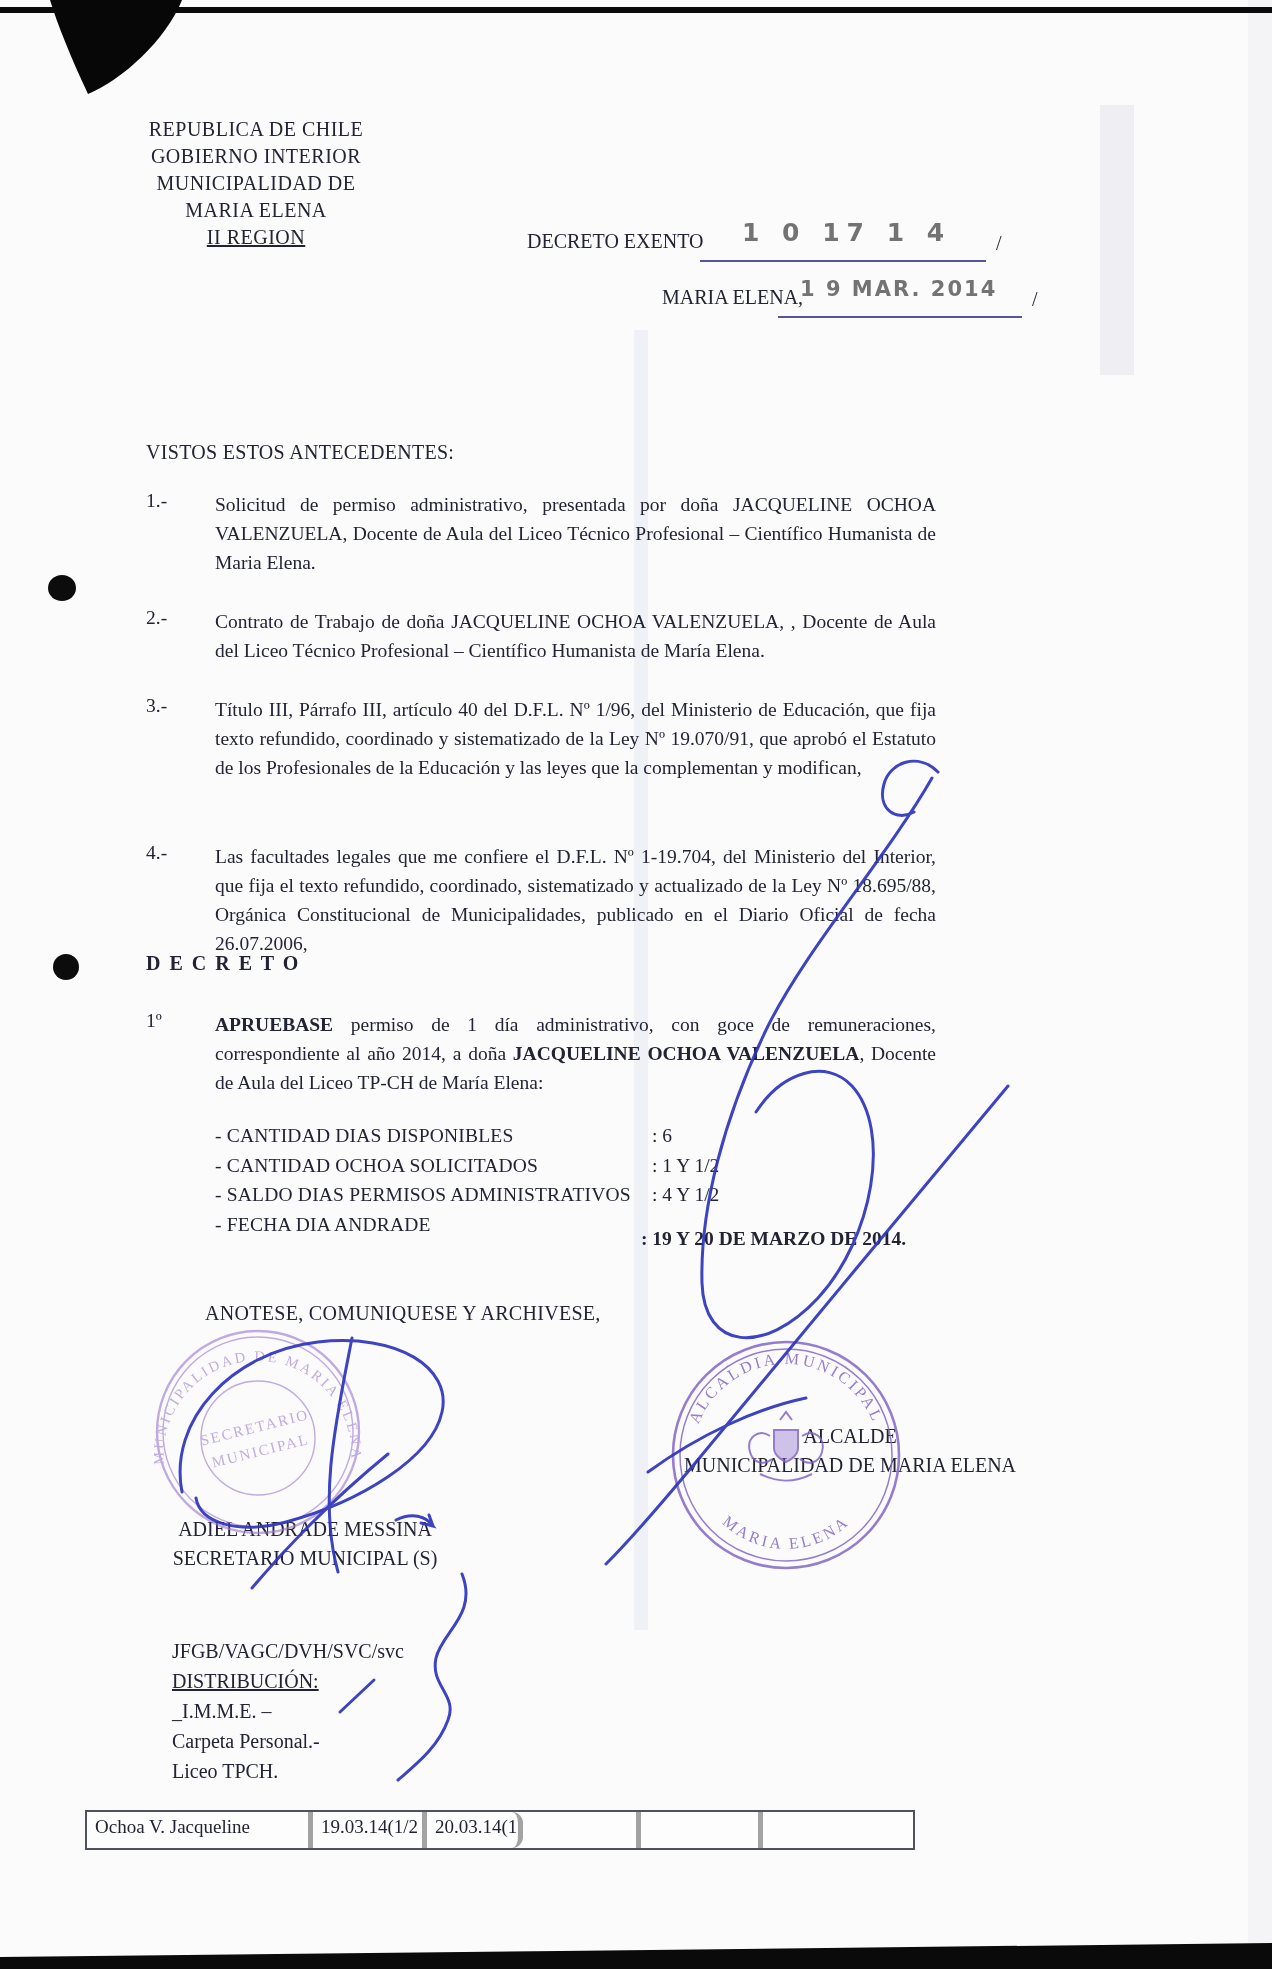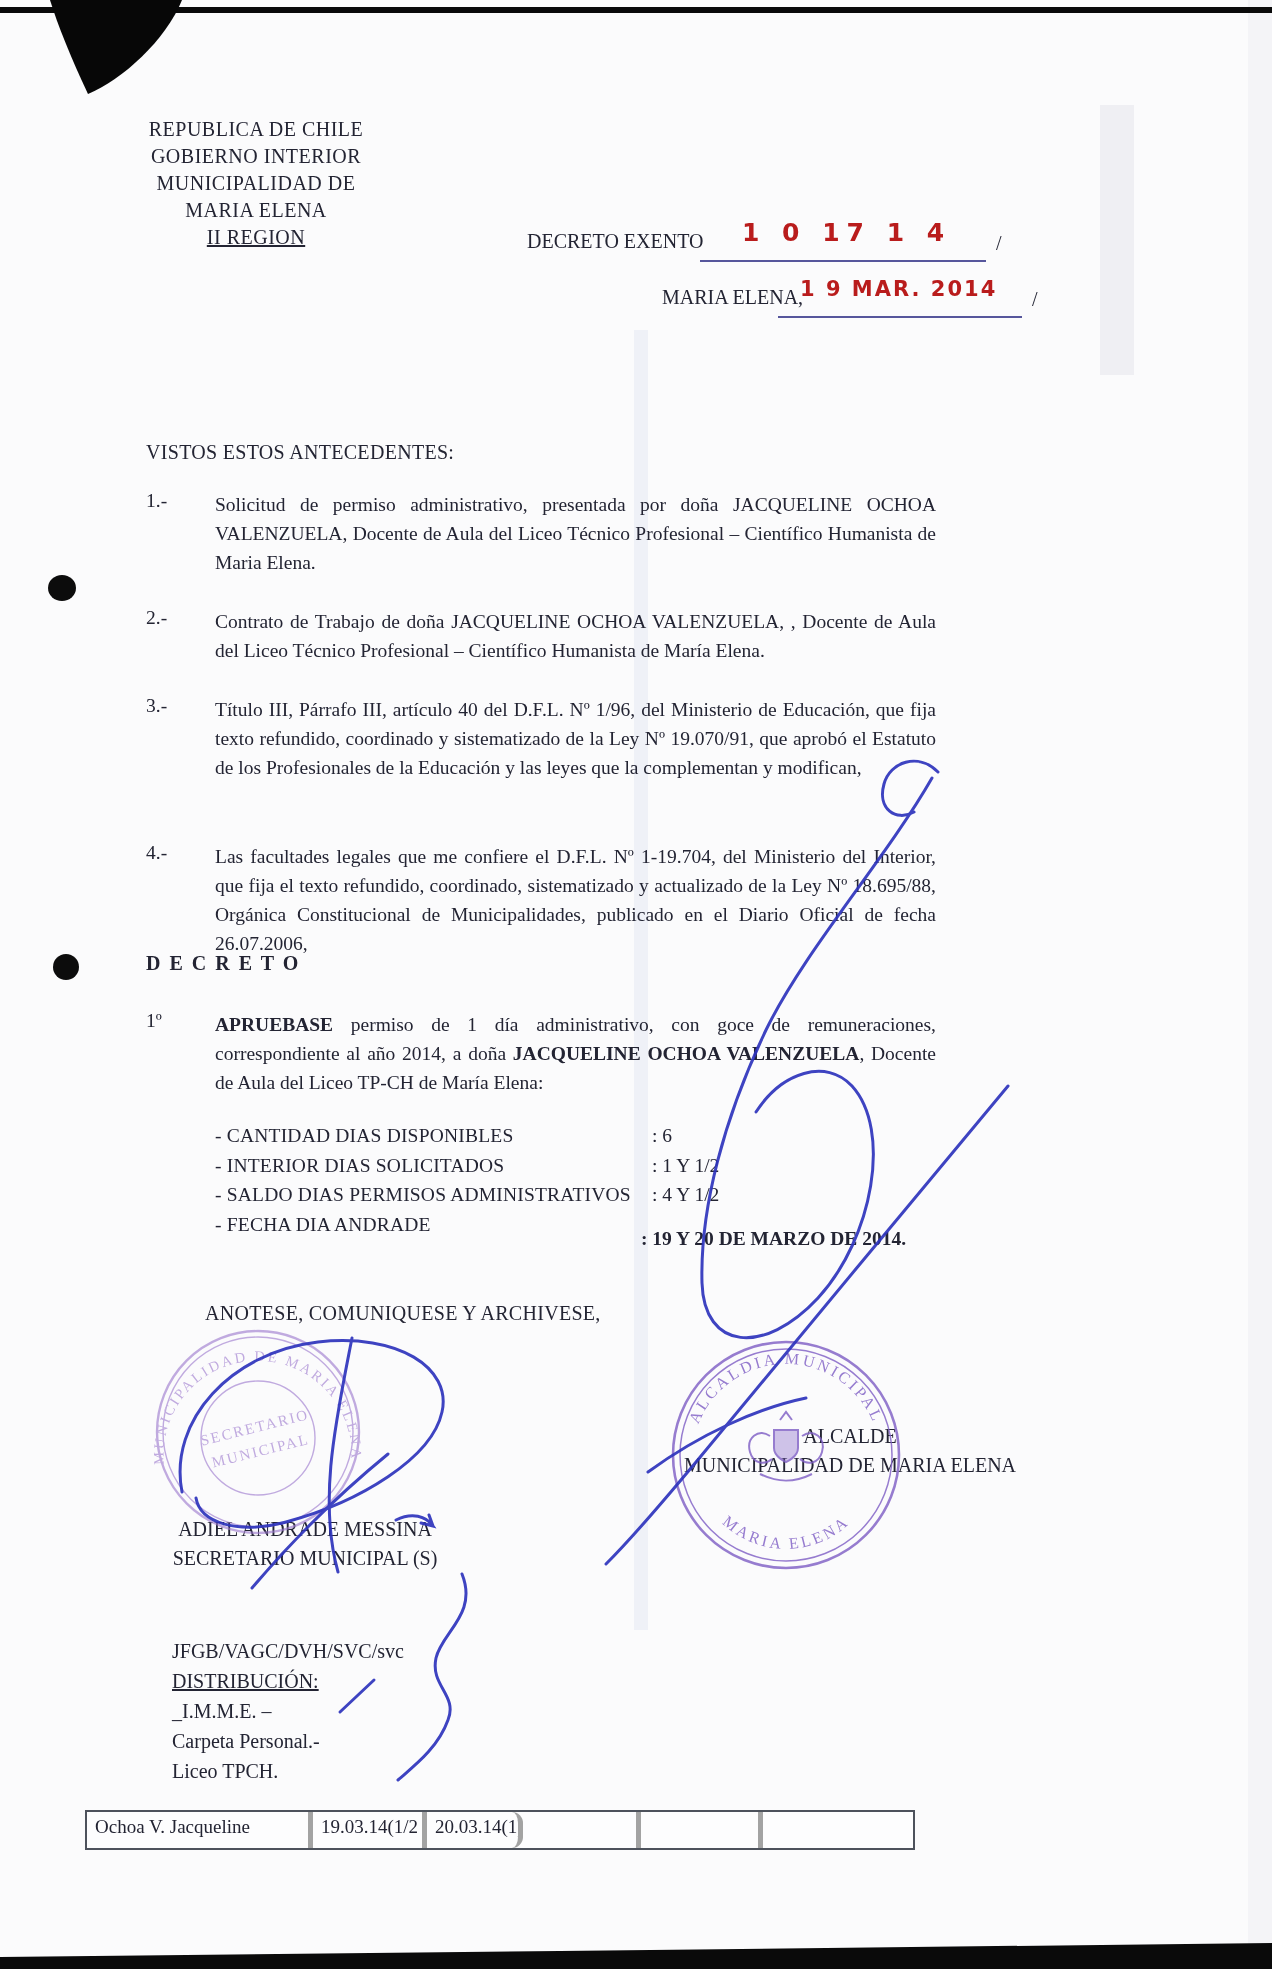--- a/index.html
+++ b/index.html
@@ -12,21 +12,21 @@
   }
   .abs{position:absolute;}
   .scanband{position:absolute;pointer-events:none;}
   .letterhead{
     left:138px;top:116px;width:236px;text-align:center;
     font-size:20px;line-height:27px;letter-spacing:.5px;
   }
   .letterhead .ul{text-decoration:underline;}
   .doc-line{font-size:20px;}
   .stamp-ink{
-    color:#b91c1c;
+    color:#737373;
     font-family:"DejaVu Sans", sans-serif;
     font-weight:bold;
   }
   .fill-line{border-bottom:2px solid #56569c;height:34px;}
   .para{display:flex;}
   .para .num{width:69px;flex:0 0 69px;font-size:19.5px;}
   .para .txt{width:721px;font-size:19.5px;line-height:29px;text-align:justify;}
   .heading{font-size:20px;font-weight:bold;}
   .detail-label{font-size:19.5px;letter-spacing:.2px;}
   .detail-value{font-size:19.5px;}
@@ -98,21 +98,21 @@
   <div class="txt">
     <span class="b">APRUEBASE</span><span> permiso de 1 día administrativo, con goce de remuneraciones, correspondiente al año 2014, a doña </span><span class="b">JACQUELINE OCHOA VALENZUELA</span><span>, Docente de Aula  del Liceo TP-CH de María Elena:</span>
   </div>
 </div>
 
 <div class="abs" style="left:215px;top:1125px;width:740px;">
   <span class="detail-label">- CANTIDAD DIAS DISPONIBLES</span>
   <span class="detail-value abs" style="left:437px;top:0;">:   6</span>
 </div>
 <div class="abs" style="left:215px;top:1155px;width:740px;">
-  <span class="detail-label">- INTERIOR DIAS SOLICITADOS</span>
+  <span class="detail-label">- CANTIDAD OCHOA SOLICITADOS</span>
   <span class="detail-value abs" style="left:437px;top:0;">:   1 Y 1/2</span>
 </div>
 <div class="abs" style="left:215px;top:1184px;width:740px;">
   <span class="detail-label">- SALDO DIAS PERMISOS ADMINISTRATIVOS</span>
   <span class="detail-value abs" style="left:437px;top:0;">:   4 Y 1/2</span>
 </div>
 <div class="abs" style="left:215px;top:1214px;width:740px;">
   <span class="detail-label">- FECHA DIA ANDRADE</span>
   <span class="detail-value abs b" style="left:426px;top:14px;">: 19 Y 20 DE MARZO DE 2014.</span>
 </div>

